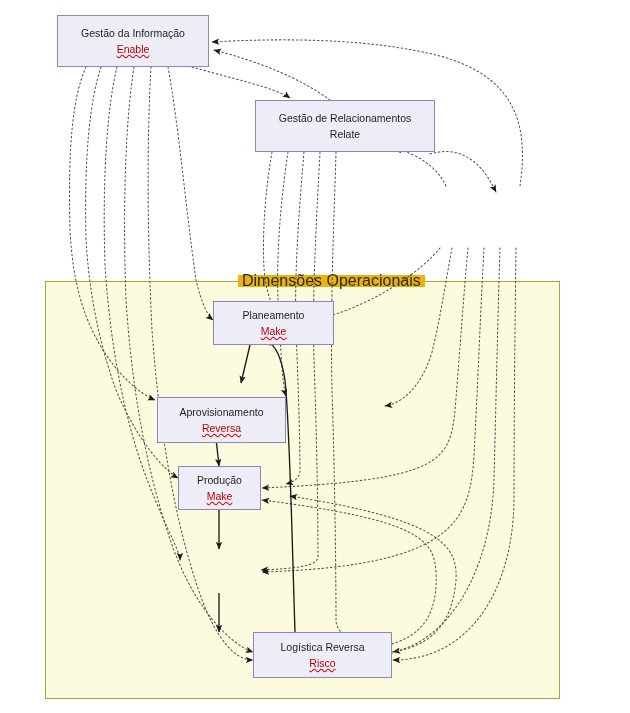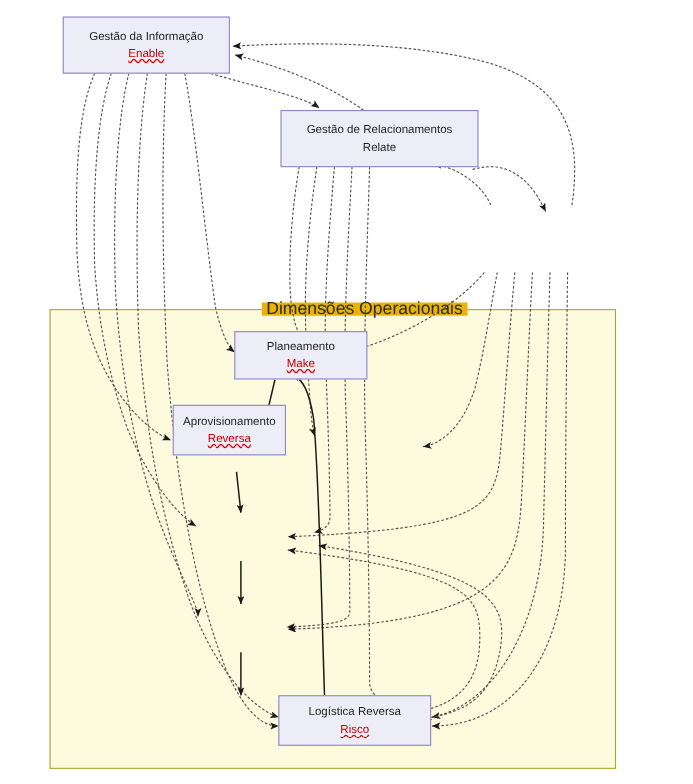--- a/index.html
+++ b/index.html
@@ -125,25 +125,29 @@
     <span class="pt">Gestão de Relacionamentos</span>
     <span class="en plain">Relate</span>
   </div>
 
 
   <div class="node" style="left:213px;top:301px;width:121px;height:44px;">
     <span class="pt">Planeamento</span>
     <span class="en">Make</span>
   </div>
 
-  <div class="node" style="left:157px;top:368px;width:103px;height:46px;">
+  <div class="node" style="left:157px;top:397px;width:129px;height:46px;">
     <span class="pt">Aprovisionamento</span>
     <span class="en">Reversa</span>
   </div>
 
+  <div class="node" style="left:178px;top:466px;width:83px;height:44px;">
+    <span class="pt">Produção</span>
+    <span class="en">Make</span>
+  </div>
 
 
   <div class="node" style="left:253px;top:632px;width:139px;height:46px;">
     <span class="pt">Logística Reversa</span>
     <span class="en">Risco</span>
   </div>
 
 </div>
 
 </body></html>

